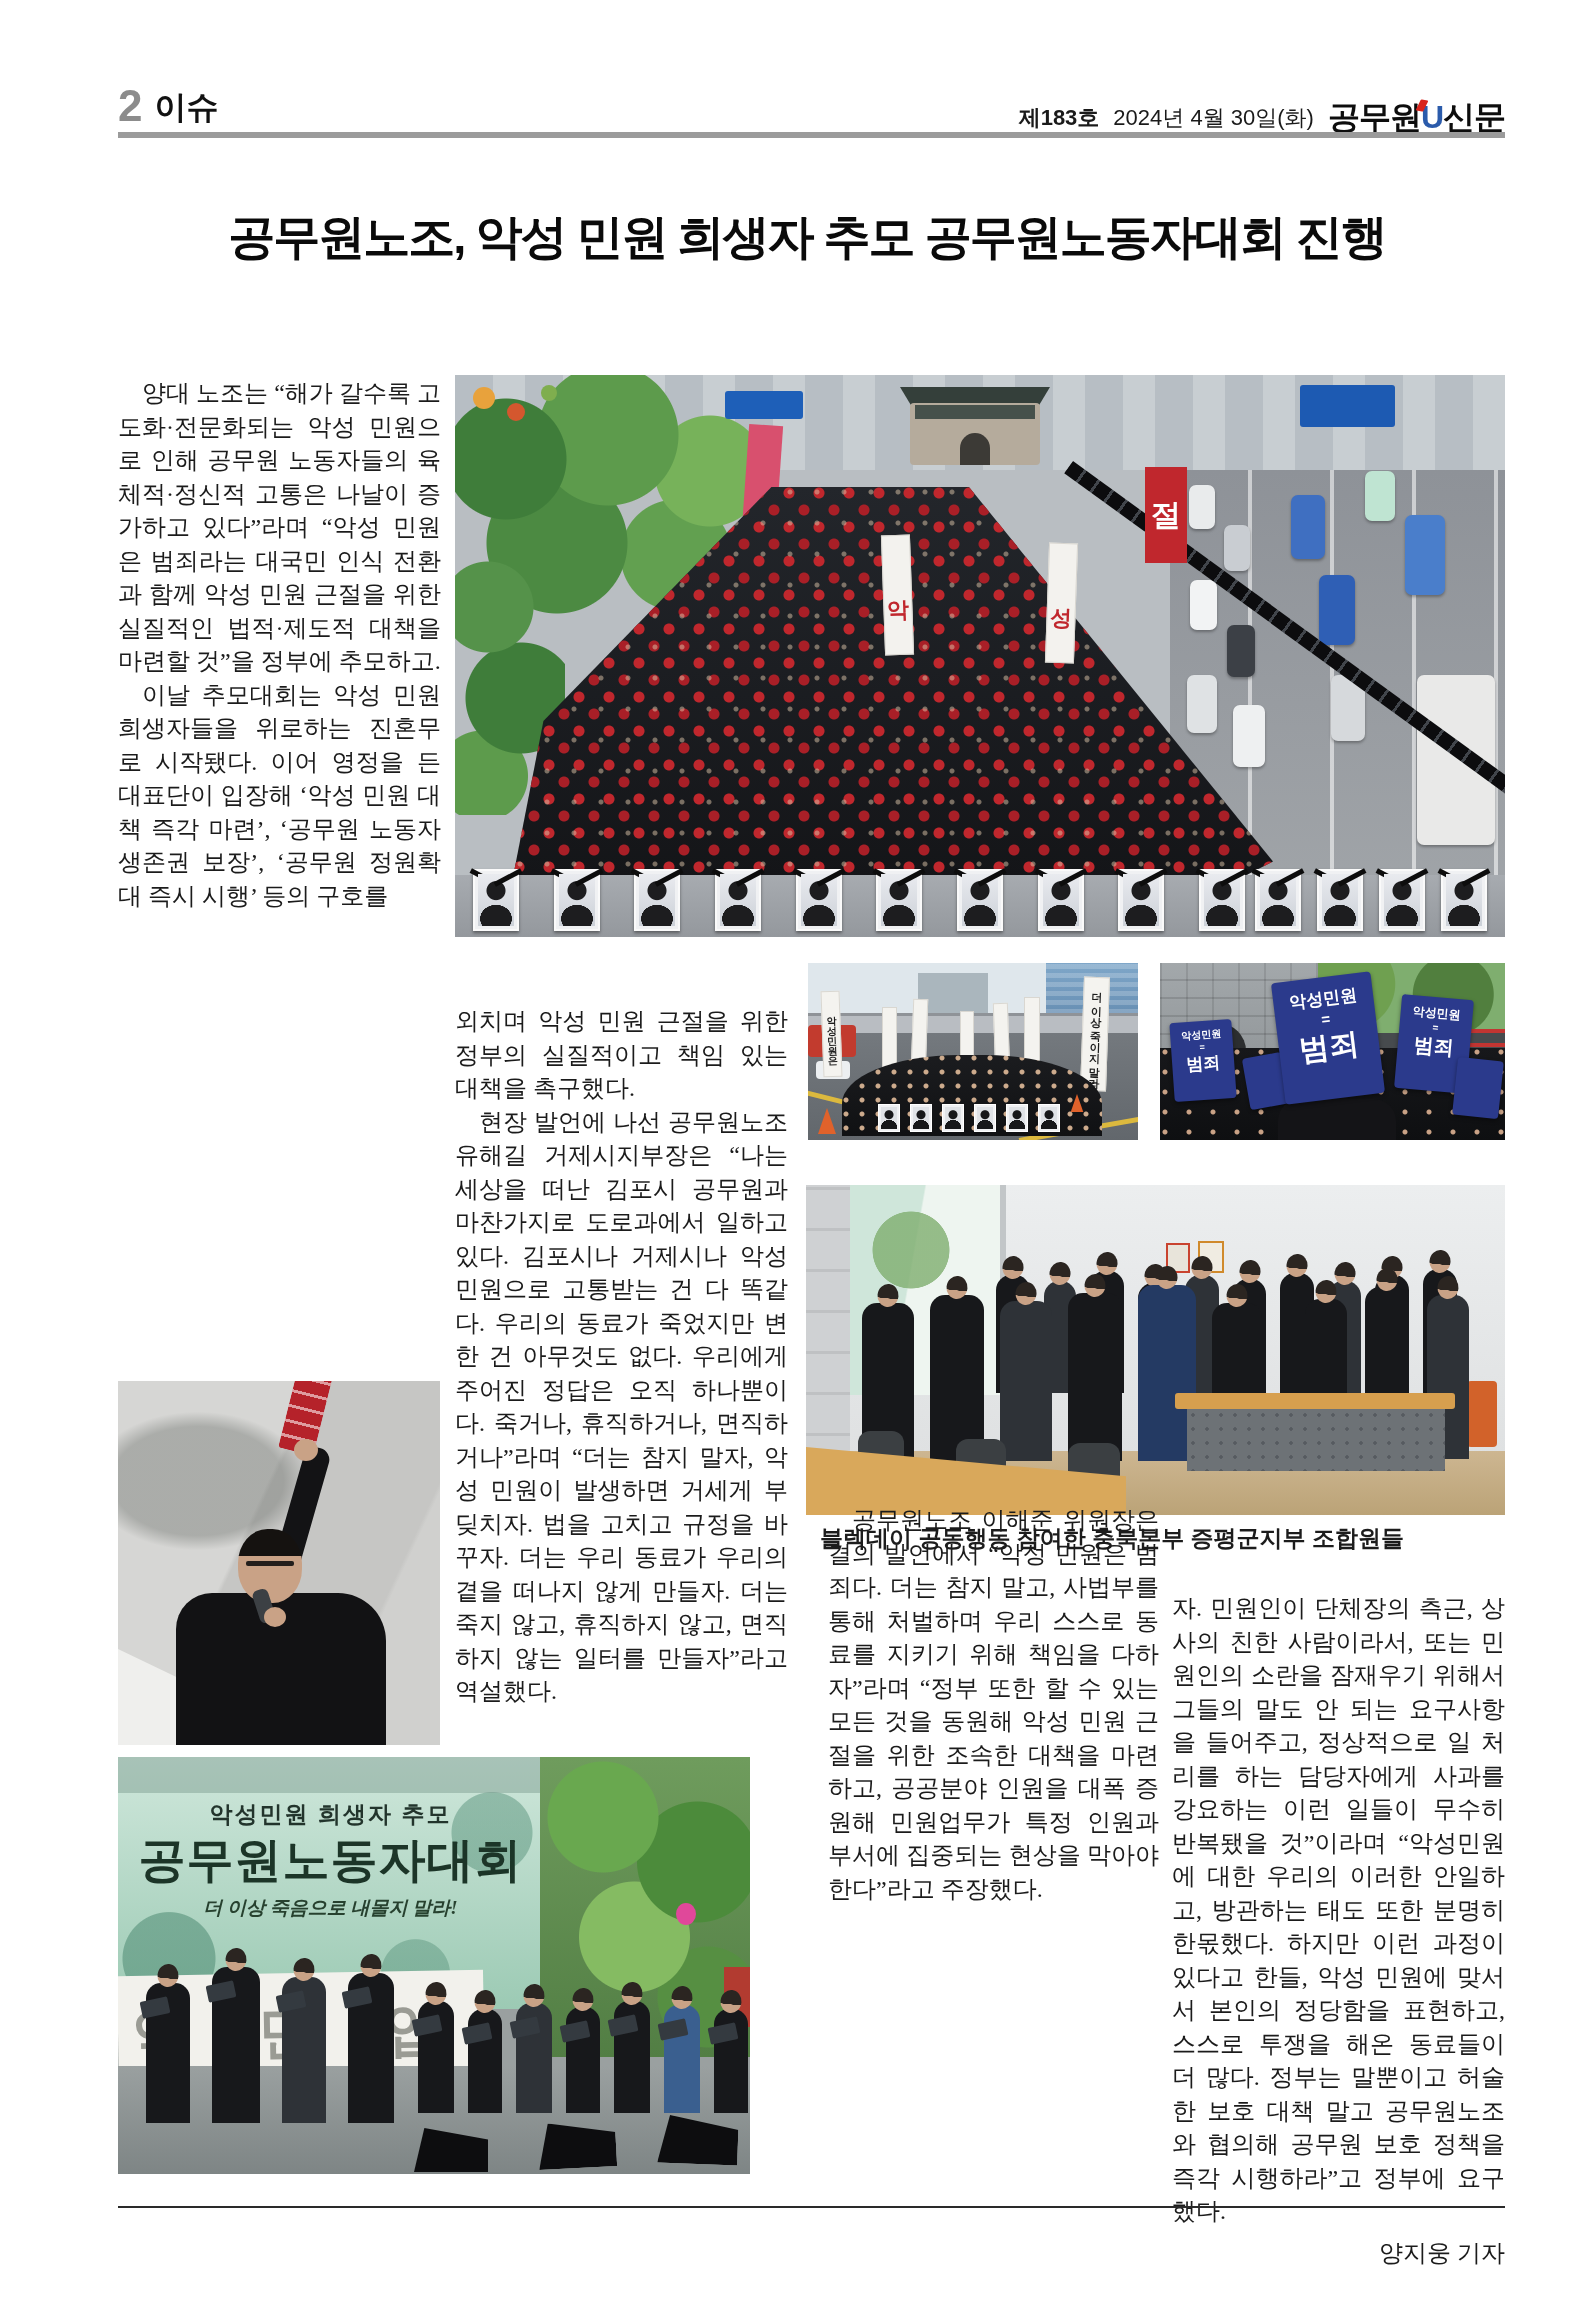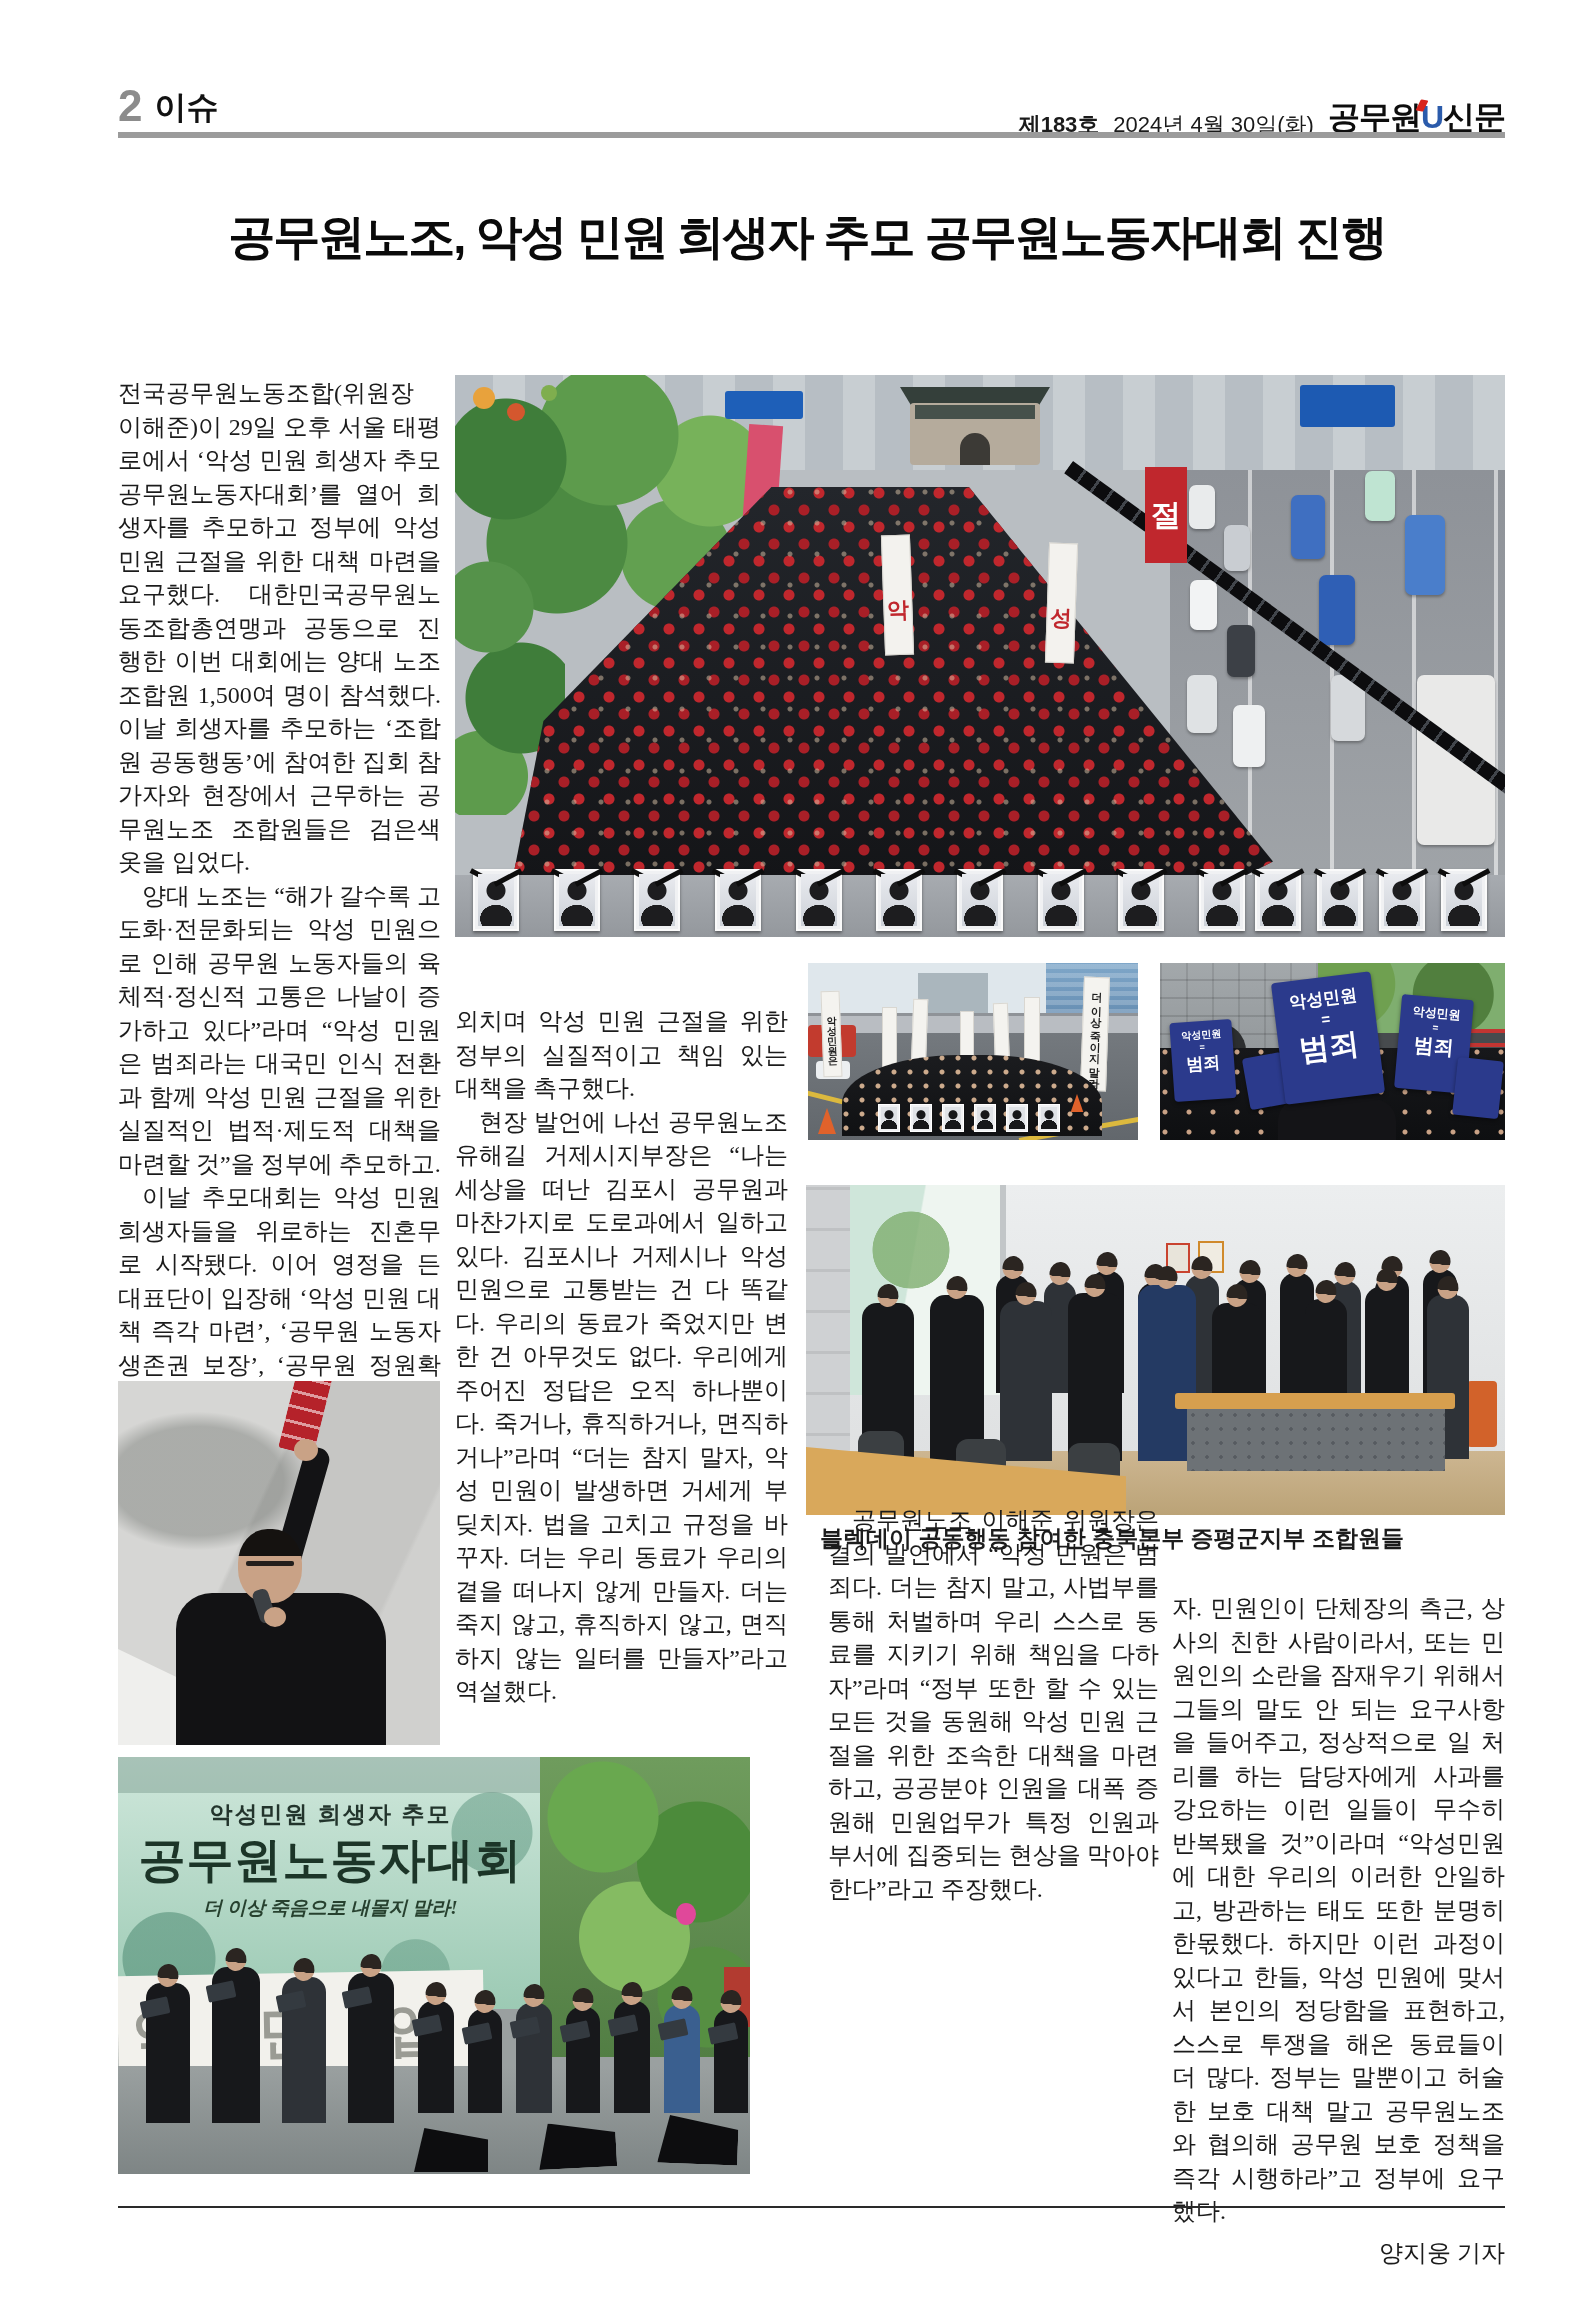--- a/index.html
+++ b/index.html
@@ -4,21 +4,21 @@
 <style>
   html,body{margin:0;padding:0;background:#e8e8e8;}
   .page{position:relative;width:1594px;height:2303px;background:#ffffff;margin:0 auto;
         font-family:"Liberation Serif",serif;overflow:hidden;}
 
   
   .hdr-left{position:absolute;left:118px;top:84px;display:flex;align-items:flex-end;gap:12px;
             font-family:"Liberation Sans",sans-serif;}
   .pgnum{font-size:44px;font-weight:800;color:#8c8c8c;line-height:1;}
   .section{font-size:32px;font-weight:700;color:#111;line-height:1.1;padding-bottom:3px;}
-  .hdr-right{position:absolute;right:89px;top:96px;display:flex;align-items:flex-end;gap:14px;
+  .hdr-right{position:absolute;right:89px;top:96px;display:flex;align-items:center;gap:14px;
              font-family:"Liberation Sans",sans-serif;}
   .issue-no{font-size:22px;font-weight:700;color:#1a1a1a;}
   .issue-date{font-size:22px;color:#1a1a1a;}
   .masthead{font-size:32px;font-weight:800;color:#0d0d0d;letter-spacing:-1px;}
   .logo-u{color:#2b5bab;position:relative;display:inline-block;}
   .logo-u::before{content:"";position:absolute;left:-3px;top:1px;width:8px;height:11px;
                   background:#d9251d;transform:skewX(-18deg) rotate(10deg);border-radius:1px;}
   .hdr-rule{position:absolute;left:118px;right:89px;top:132px;height:6px;background:#9b9b9b;}
 
   
@@ -344,21 +344,20 @@
       <span class="portrait">
           <b></b>
         </span>
       <span class="portrait">
           <b></b>
         </span>
     </div>
   </div>
 
   <div class="col col1">
-    <p>전국공무원노동조합(위원장 이해준)이 29일 오후 서울 태평로에서 ‘악성 민원 희생자 추모 공무원노동자대회’를 열어 희생자를 추모하고 정부에 악성 민원 근절을 위한 대책 마련을 요구했다. 대한민국공무원노동조합총연맹과 공동으로 진행한 이번 대회에는 양대 노조 조합원 1,500여 명이 참석했다. 이날 희생자를 추모하는 ‘조합원 공동행동’에 참여한 집회 참가자와 현장에서 근무하는 공무원노조 조합원들은 검은색 옷을 입었다.</p>
     <p class="ind">양대 노조는 “해가 갈수록 고도화·전문화되는 악성 민원으로 인해 공무원 노동자들의 육체적·정신적 고통은 나날이 증가하고 있다”라며 “악성 민원은 범죄라는 대국민 인식 전환과 함께 악성 민원 근절을 위한 실질적인 법적·제도적 대책을 마련할 것”을 정부에 추모하고.</p>
     <p class="ind">이날 추모대회는 악성 민원 희생자들을 위로하는 진혼무로 시작됐다. 이어 영정을 든 대표단이 입장해 ‘악성 민원 대책 즉각 마련’, ‘공무원 노동자 생존권 보장’, ‘공무원 정원확대 즉시 시행’ 등의 구호를</p>
   </div>
   <div class="col col2">
     <p>외치며 악성 민원 근절을 위한 정부의 실질적이고 책임 있는 대책을 촉구했다.</p>
     <p class="ind">현장 발언에 나선 공무원노조 유해길 거제시지부장은 “나는 세상을 떠난 김포시 공무원과 마찬가지로 도로과에서 일하고 있다. 김포시나 거제시나 악성 민원으로 고통받는 건 다 똑같다. 우리의 동료가 죽었지만 변한 건 아무것도 없다. 우리에게 주어진 정답은 오직 하나뿐이다. 죽거나, 휴직하거나, 면직하거나”라며 “더는 참지 말자, 악성 민원이 발생하면 거세게 부딪치자. 법을 고치고 규정을 바꾸자. 더는 우리 동료가 우리의 곁을 떠나지 않게 만들자. 더는 죽지 않고, 휴직하지 않고, 면직하지 않는 일터를 만들자”라고 역설했다.</p>
   </div>
 
   <div class="photo ph-march">
     <div class="m-tower"></div>

